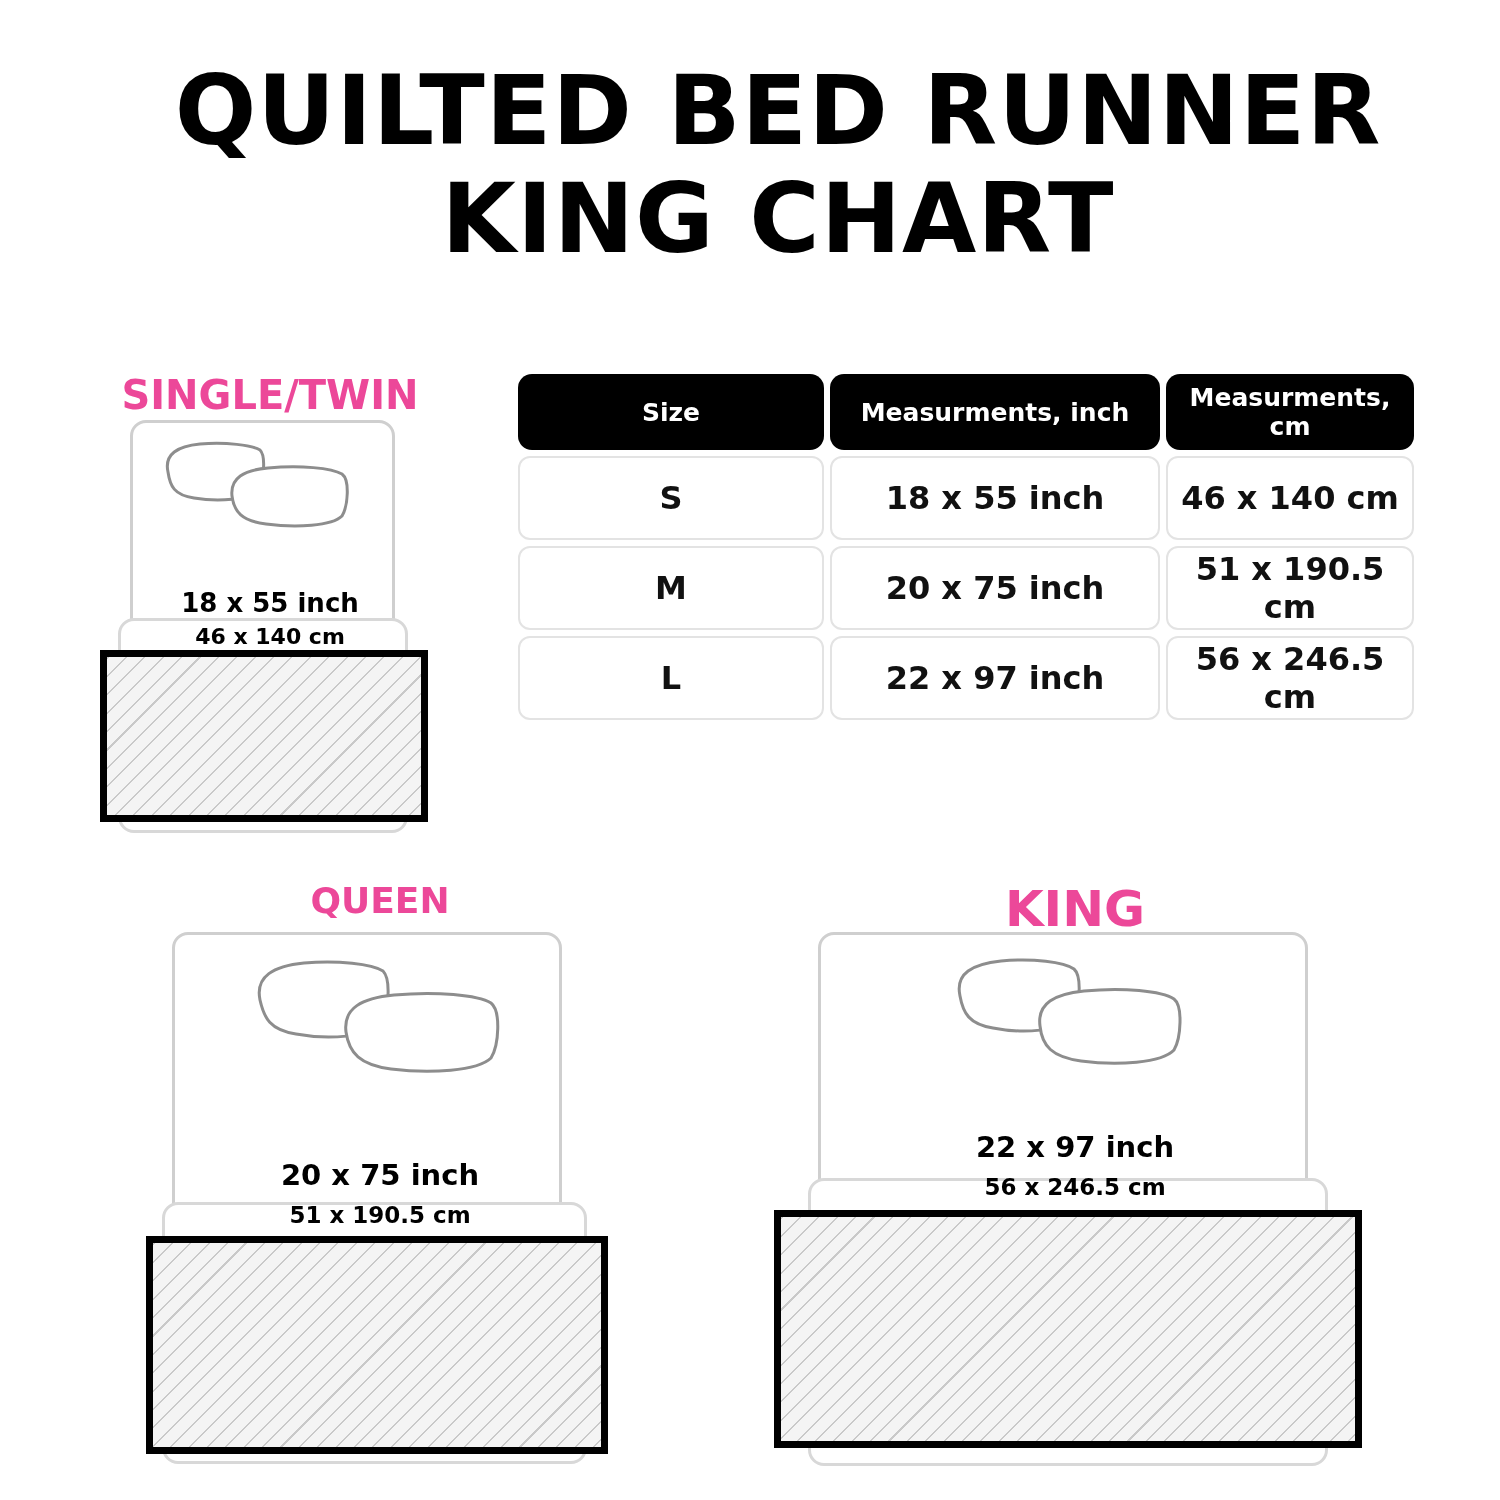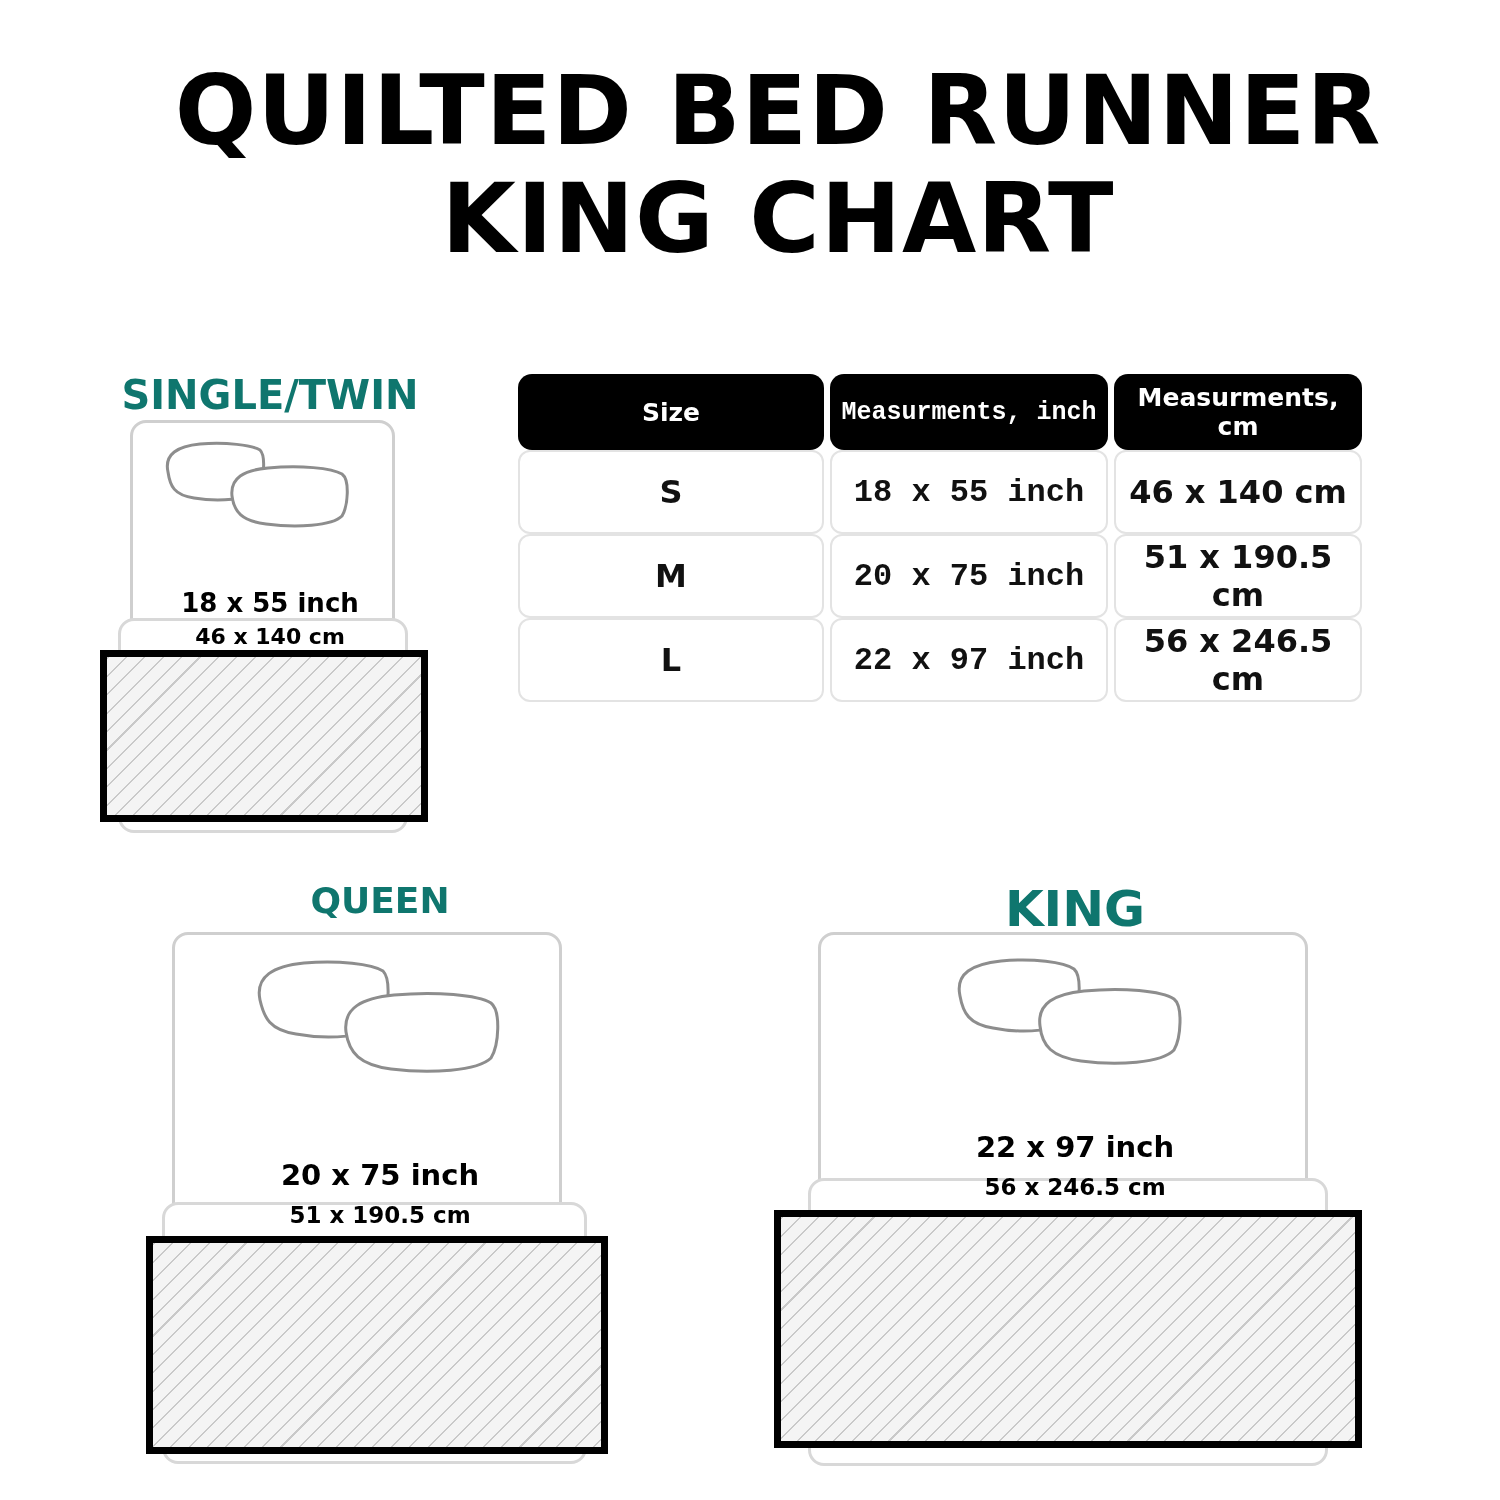--- a/index.html
+++ b/index.html
@@ -37,32 +37,32 @@
   
   .table {
     position: absolute;
     left: 518px;
     top: 374px;
     width: 930px;
   }
   .table-row {
     display: flex;
     gap: 6px;
-    margin-bottom: 0;
+    margin-bottom: 6px;
   }
   .cell {
     box-sizing: border-box;
     display: flex;
     align-items: center;
     justify-content: center;
     border-radius: 12px;
     text-align: center;
   }
   .c-size   { width: 306px; }
-  .c-inch   { width: 278px; font-family: Liberation Mono, monospace; }
+  .c-inch   { width: 330px; }
   .c-cm     { width: 248px; }
 
   .head .cell {
     background: #000000;
     color: #ffffff;
     height: 76px;
     font-size: 25px;
     font-weight: bold;
     border-radius: 14px;
   }
@@ -72,21 +72,21 @@
     height: 84px;
     font-size: 32px;
     font-weight: bold;
     color: #111;
   }
 
   
   .bed-label {
     position: absolute;
     font-weight: bold;
-    color: #0f766e;
+    color: #ec4899;
     text-align: center;
   }
   .bed-block { position: absolute; }
 
   .bed-outline {
     position: absolute;
     border: 3px solid #cfcfcf;
     border-radius: 16px;
     background: #ffffff;
     box-sizing: border-box;

